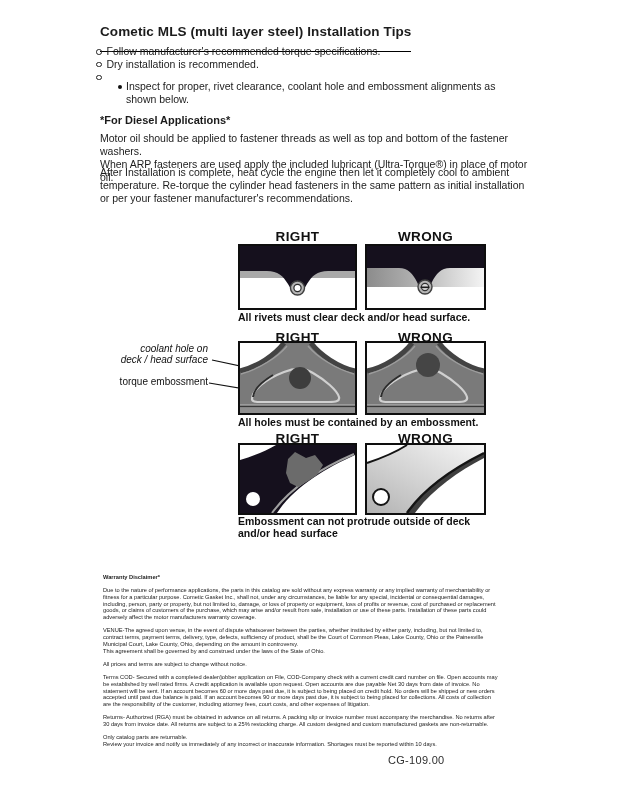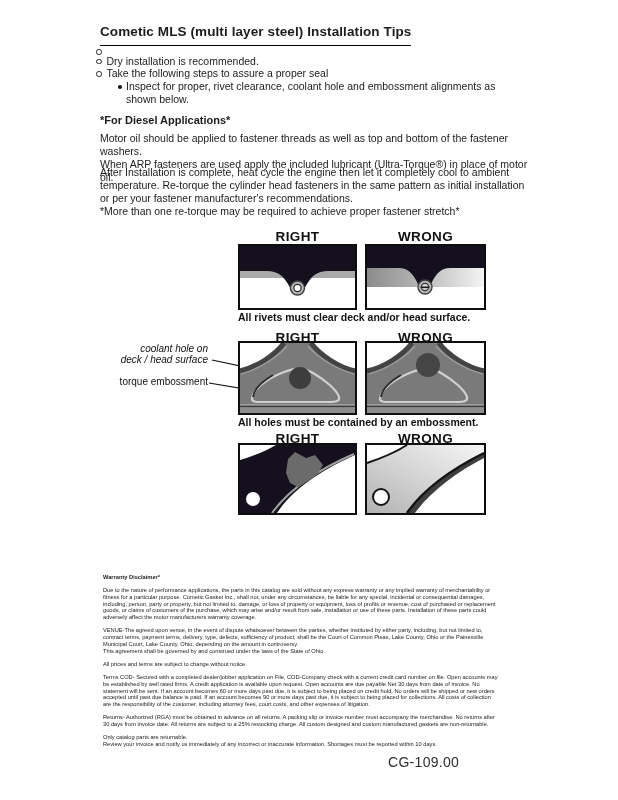--- a/index.html
+++ b/index.html
@@ -2,75 +2,74 @@
 <html><head>
 <meta charset="utf-8">
 <style>
   html,body{margin:0;padding:0;background:#ffffff;}
   .page{position:relative;width:618px;height:800px;background:#ffffff;overflow:hidden;
         font-family:"Liberation Sans", sans-serif;color:#1c1c1c;}
   .prelines{white-space:pre-line;}
 
   
   .title{position:absolute;left:100px;top:24px;font-size:13.5px;font-weight:700;
-         border-bottom:1.5px solid #000;padding-bottom:6px;letter-spacing:.1px;}
+         border-bottom:1.5px solid #000;padding-bottom:12px;letter-spacing:.1px;}
   .bullets{position:absolute;left:96px;top:45px;width:430px;font-size:10.5px;line-height:12.9px;}
   .b-row{display:flex;align-items:flex-start;}
   .b-dot{flex:0 0 auto;width:3.5px;height:3.5px;border:1px solid #222;border-radius:50%;
          margin:4px 5px 0 0;}
   .b-sub{margin-left:22px;}
   .b-fill{flex:0 0 auto;width:4px;height:4px;background:#111;border-radius:50%;margin:4.5px 4px 0 0;}
   .h2{position:absolute;left:100px;top:114px;font-size:11px;font-weight:700;}
   .para{position:absolute;left:100px;width:440px;font-size:10.5px;line-height:13px;}
 
   
   .rw{position:absolute;text-align:center;font-size:13.5px;font-weight:700;letter-spacing:.4px;color:#111;}
   .cap{position:absolute;left:238px;font-size:10.5px;font-weight:700;color:#111;line-height:11.5px;}
   .sidelabel{position:absolute;left:104px;width:104px;text-align:right;font-size:10px;line-height:10.8px;color:#111;}
   .dbox{position:absolute;display:block;}
 
   
   .footer{position:absolute;left:103px;top:574px;width:414px;font-size:5.7px;line-height:6.7px;color:#222;}
   .footer p{margin:0 0 6.6px 0;}
   .footer p.tight{margin-bottom:0;}
   .fhead{font-weight:700;margin:0 0 7px 0;}
-  .pagenum{position:absolute;left:388px;top:754px;font-size:14px;color:#2e2e2e;letter-spacing:.3px;}
+  .pagenum{position:absolute;left:388px;top:754px;font-size:11px;color:#2e2e2e;letter-spacing:.3px;}
 </style>
 </head>
 <body>
 
 <div class="page">
 
   <div class="title">Cometic MLS (multi layer steel) Installation Tips</div>
 
   <div class="bullets">
     <div class="b-row">
         <span class="b-dot"></span>
+        <span>Follow manufacturer's recommended torque specifications.</span>
       </div>
     <div class="b-row">
         <span class="b-dot"></span>
         <span>Dry installation is recommended.</span>
       </div>
     <div class="b-row">
         <span class="b-dot"></span>
-        <span>Take the following steps to assure a proper seal</span>
       </div>
     <div class="b-row b-sub">
         <span class="b-fill"></span>
         <span>Inspect for proper, rivet clearance, coolant hole and embossment alignments as shown below.</span>
       </div>
   </div>
 
   <div class="h2">*For Diesel Applications*</div>
   <div class="para prelines" style="top:132px;">Motor oil should be applied to fastener threads as well as top and bottom of the fastener washers.
 When ARP fasteners are used apply the included lubricant (Ultra-Torque®) in place of motor oil.</div>
   <div class="para prelines" style="top:166px;">After Installation is complete, heat cycle the engine then let it completely cool to ambient
 temperature. Re-torque the cylinder head fasteners in the same pattern as initial installation
 or per your fastener manufacturer's recommendations.</div>
-  <div class="para" style="top:205px;">*More than one re-torque may be required to achieve proper fastener stretch*</div>
 
   <div class="rw" style="left:238px;top:229px;width:119px;">RIGHT</div>
   <div class="rw" style="left:365px;top:229px;width:121px;">WRONG</div>
 
   <svg class="dbox" style="left:238px;top:244px;" width="119" height="66" viewBox="0 0 119 66">
     <rect x="0" y="0" width="119" height="66" fill="#ffffff"></rect>
     <rect x="2" y="27" width="115" height="7" fill="#a9a9a9"></rect>
     <path d="M2,2 L117,2 L117,27 L90,27 C79,27 74,32 69,40 C65,47 62.5,51 59.5,51
              C56.5,51 54,47 50,40 C45,32 40,27 29,27 L2,27 Z" fill="#15101d"></path>
     <circle cx="59.5" cy="44" r="7" fill="#b5b5b5" stroke="#3f3f3f" stroke-width="1.4"></circle>
@@ -171,20 +170,22 @@
     </defs>
     <rect x="0" y="0" width="121" height="72" fill="#ffffff"></rect>
     <path d="M2,20 C17,15 31,9 42,2 L119,2 L119,10 C89,25 60,44 42,70 L2,70 Z" fill="url(#g3)"></path>
     <path d="M2,20 C17,15 31,9 42,2" fill="none" stroke="#141414" stroke-width="2"></path>
     <path d="M42,70 C60,44 89,25 119,10 L119,15 C92,29 66,48 50,70 Z" fill="#3f3f3f"></path>
     <path d="M42,70 C60,44 89,25 119,10" fill="none" stroke="#141414" stroke-width="2.5"></path>
     <circle cx="16" cy="54" r="8" fill="#ffffff" stroke="#141414" stroke-width="2"></circle>
     <rect x="1" y="1" width="119" height="70" fill="none" stroke="#0e0e0e" stroke-width="2"></rect>
   </svg>
 
+  <div class="cap prelines" style="top:516px;">Embossment can not protrude outside of deck
+and/or head surface</div>
 
   <div class="footer">
     <p class="fhead">Warranty Disclaimer*</p>
     <p class="prelines">Due to the nature of performance applications, the parts in this catalog are sold without any express warranty or any implied warranty of merchantability or
 fitness for a particular purpose.  Cometic Gasket Inc., shall not, under any circumstances, be liable for any special, incidental or consequential damages,
 including, person, party or property, but not limited to, damage, or loss of property or equipment, loss of profits or revenue, cost of purchased or replacement
 goods, or claims of customers of the purchase, which may arise and/or result from sale, installation or use of these parts.  Installation of these parts could
 adversely affect the motor manufacturers warranty coverage.</p>
     <p class="prelines tight">VENUE-The agreed upon venue, in the event of dispute whatsoever between the parties, whether instituted by either party, including, but not limited to,
 contract terms, payment terms, delivery, type, defects, sufficiency of product, shall be the Court of Common Pleas, Lake County, Ohio or the Painesville

